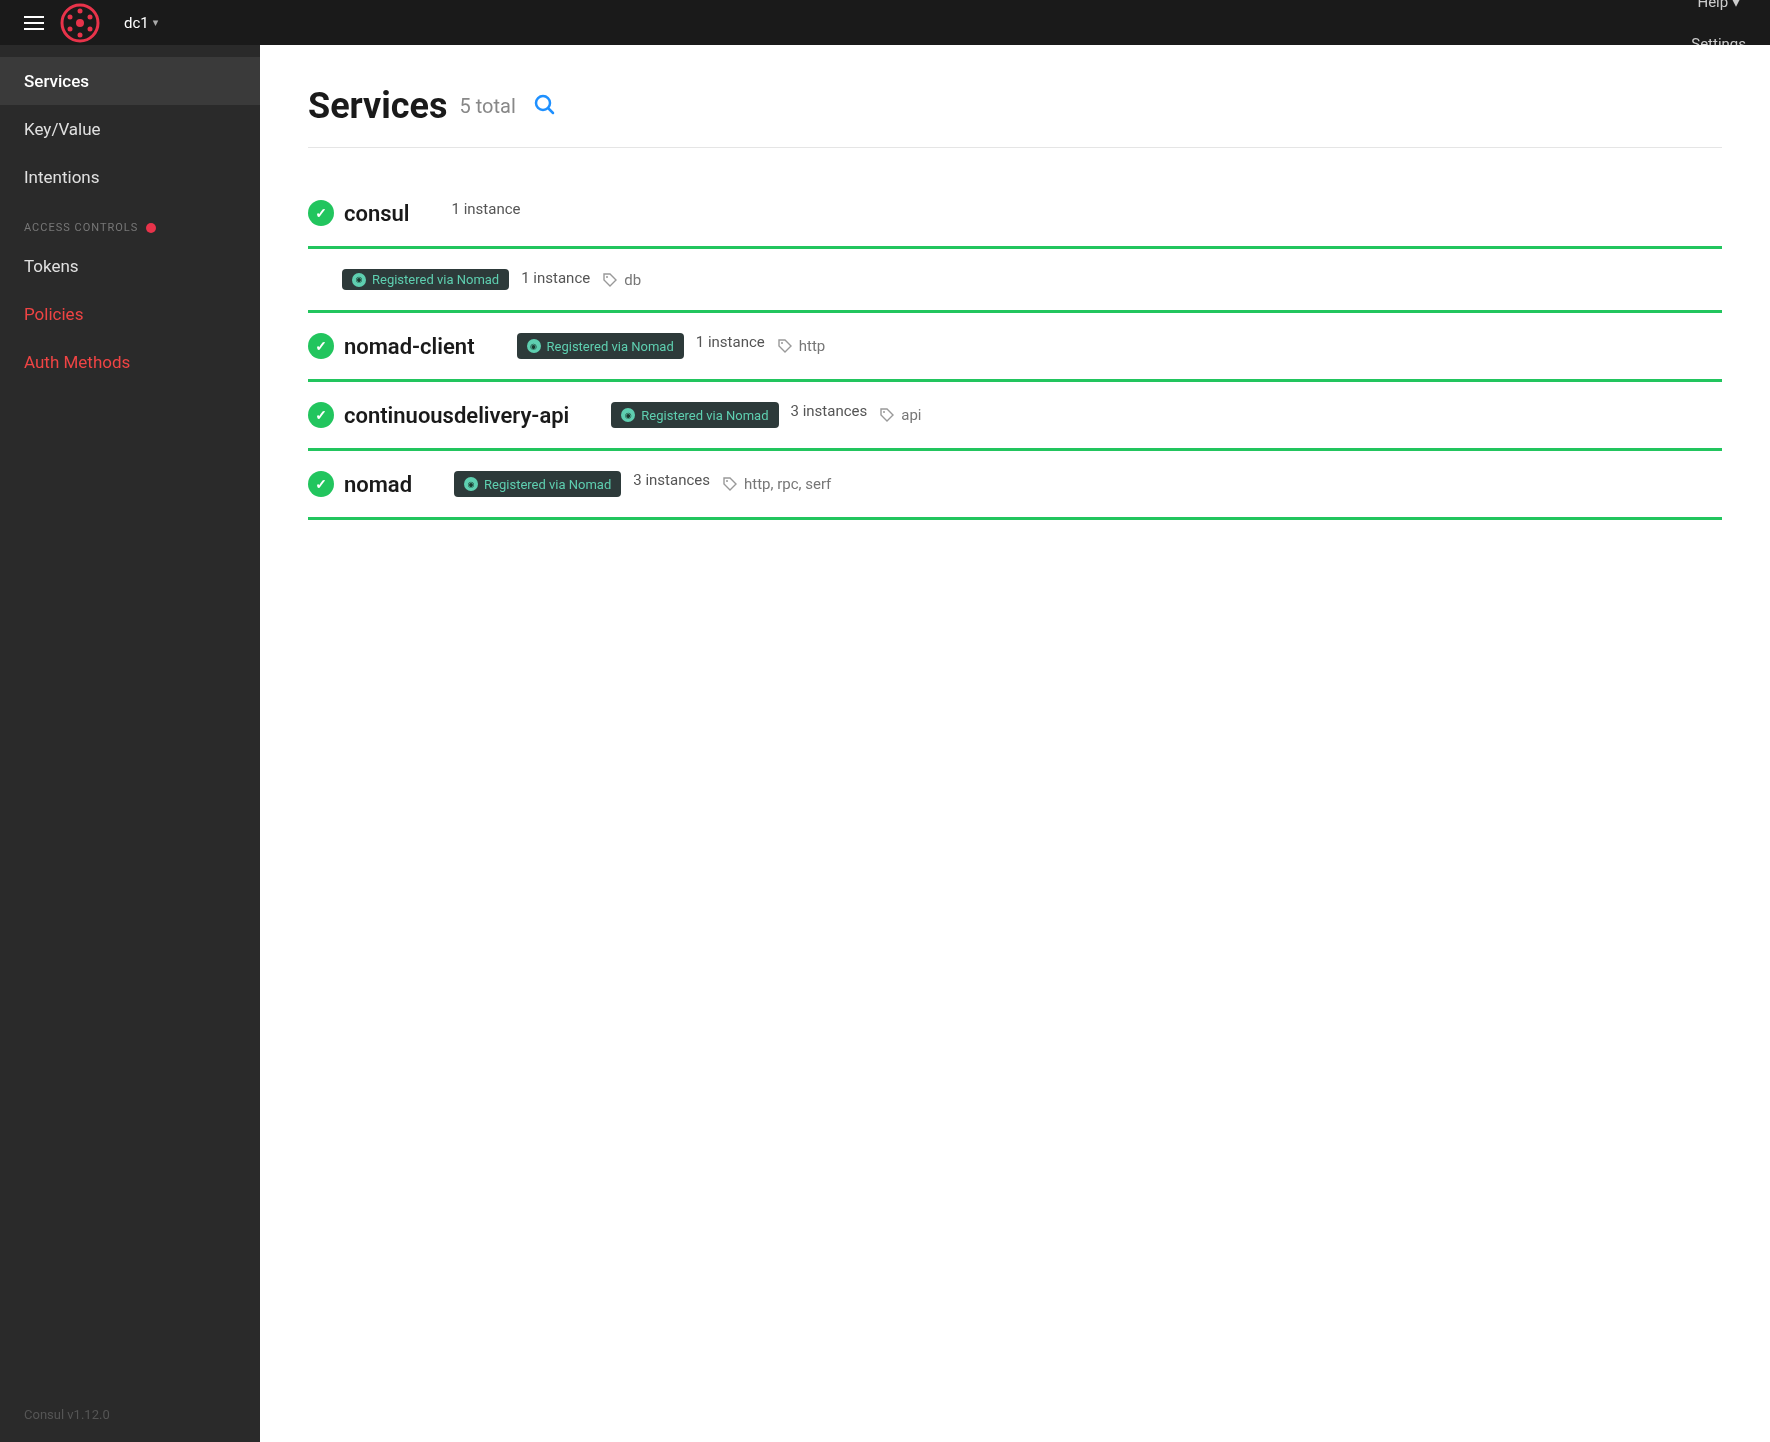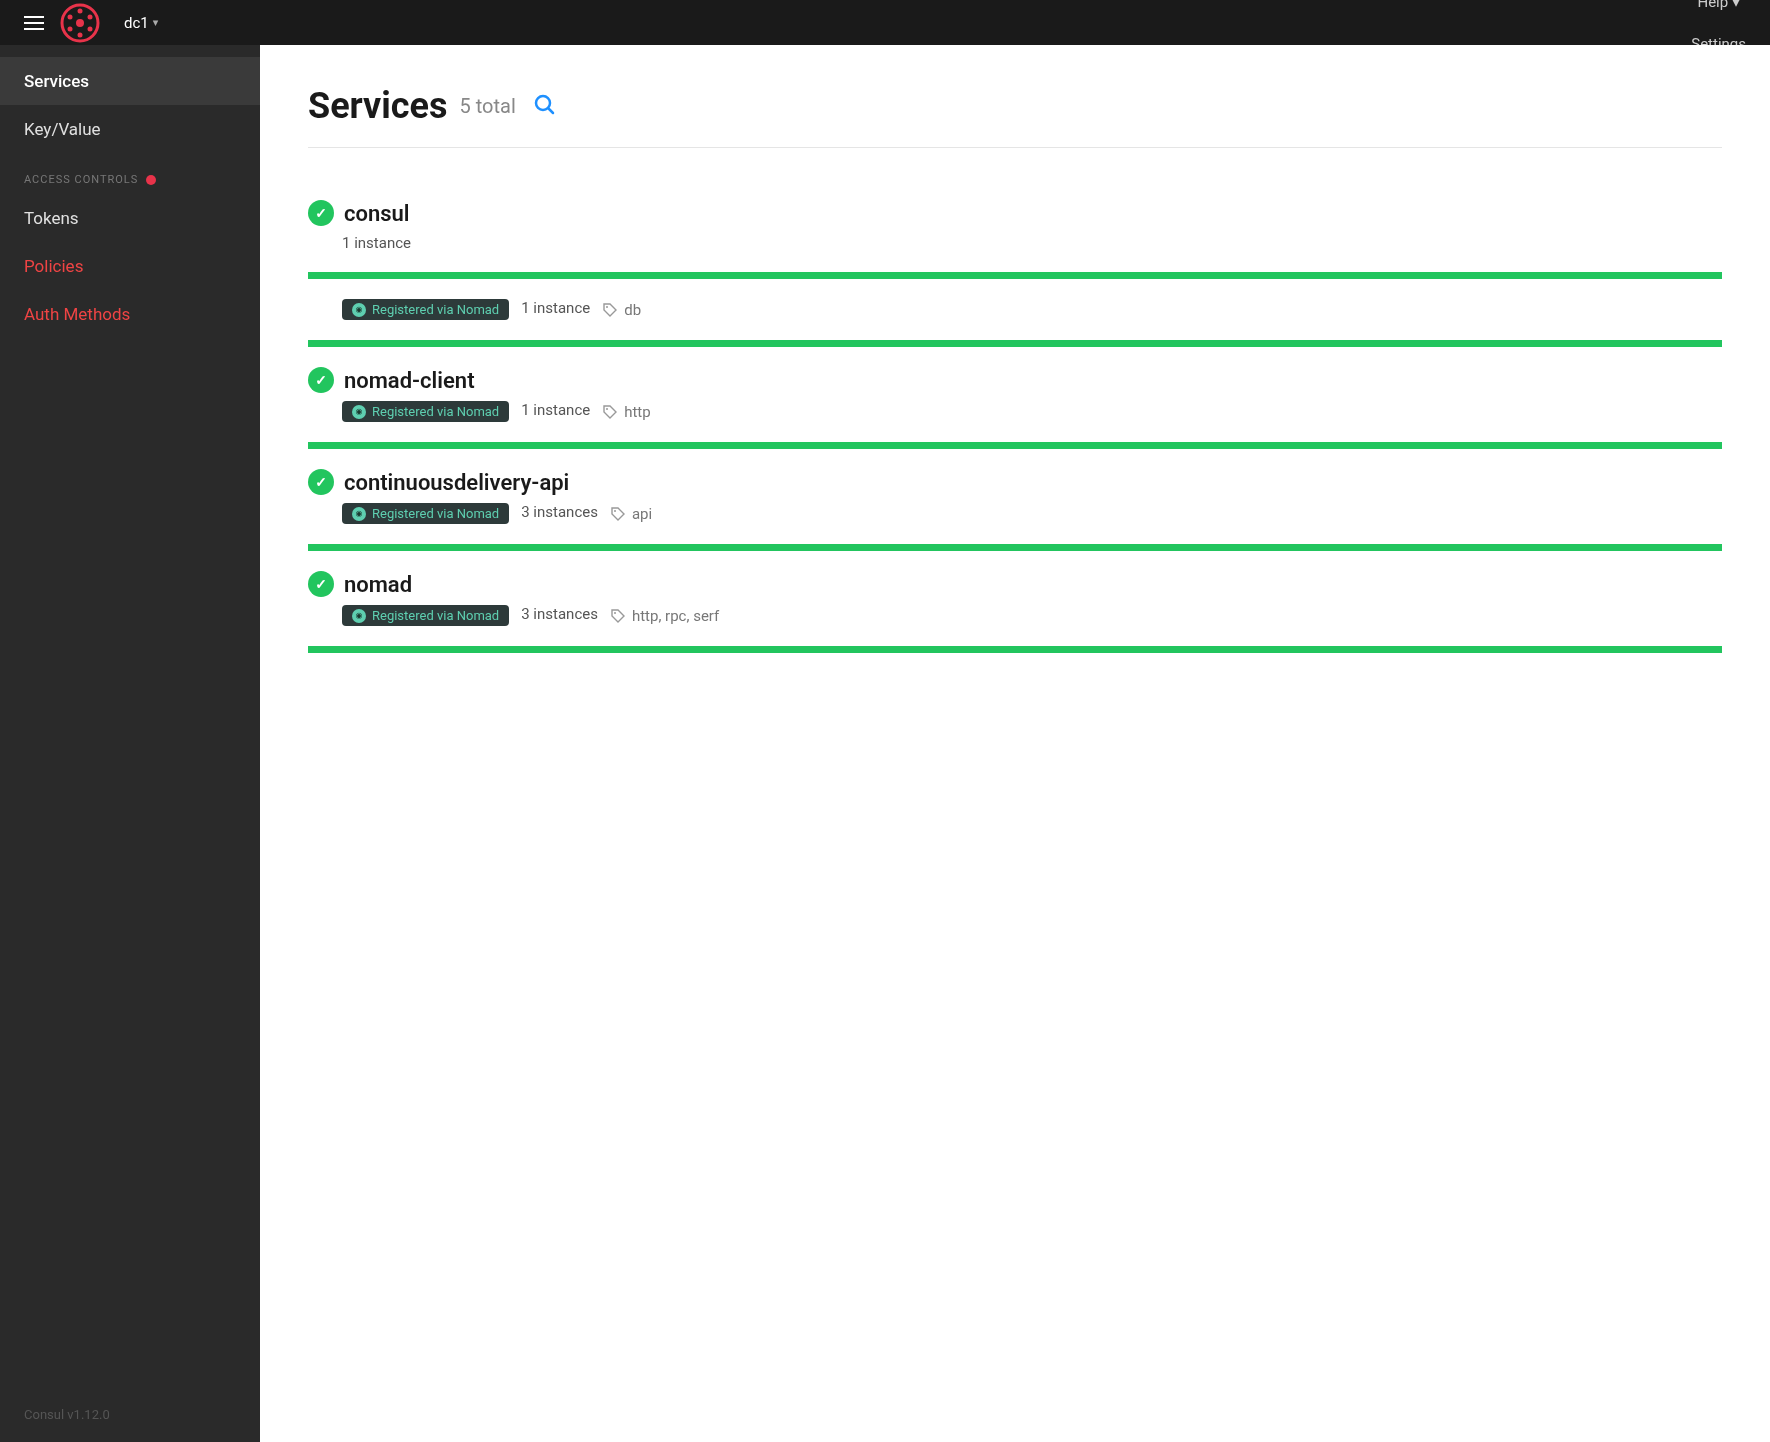--- a/index.html
+++ b/index.html
@@ -94,23 +94,22 @@
       color: #1e90ff;
       cursor: pointer;
       font-size: 22px;
       margin-left: 4px;
     }
 
     
     .service-list { width: 100%; }
     .service-row {
       padding: 20px 0;
-      border-bottom: 7px solid #22c55e;
-      display: flex;
-      flex-direction: column;
+      border-bottom: 3px solid #22c55e;
+      display: flex;
       gap: 8px;
       cursor: pointer;
     }
     .service-row-main { display: flex; align-items: center; gap: 10px; flex-wrap: wrap; }
     .service-name { font-size: 22px; font-weight: 600; color: #1a1a1a; }
     .service-meta { display: flex; gap: 12px; padding-left: 34px; flex-wrap: wrap; }
     .nomad-badge {
       background: #2d3a3a;
       color: #5ecfb0;
       font-size: 13px;
@@ -174,20 +173,21 @@
     <span class="settings-link">Settings</span>
   </div>
 </nav>
 
 <div class="layout">
 
   <aside class="sidebar">
     <nav class="sidebar-nav">
       <a class="sidebar-item active">Services</a>
       <a class="sidebar-item">Key/Value</a>
+      <a class="sidebar-item">Intentions</a>
 
       <div class="sidebar-section-label">
         <span>ACCESS CONTROLS</span>
         <span class="access-dot"></span>
       </div>
 
       <a class="sidebar-item">Tokens</a>
       <a class="sidebar-item muted">Policies</a>
       <a class="sidebar-item muted">Auth Methods</a>
     </nav>

